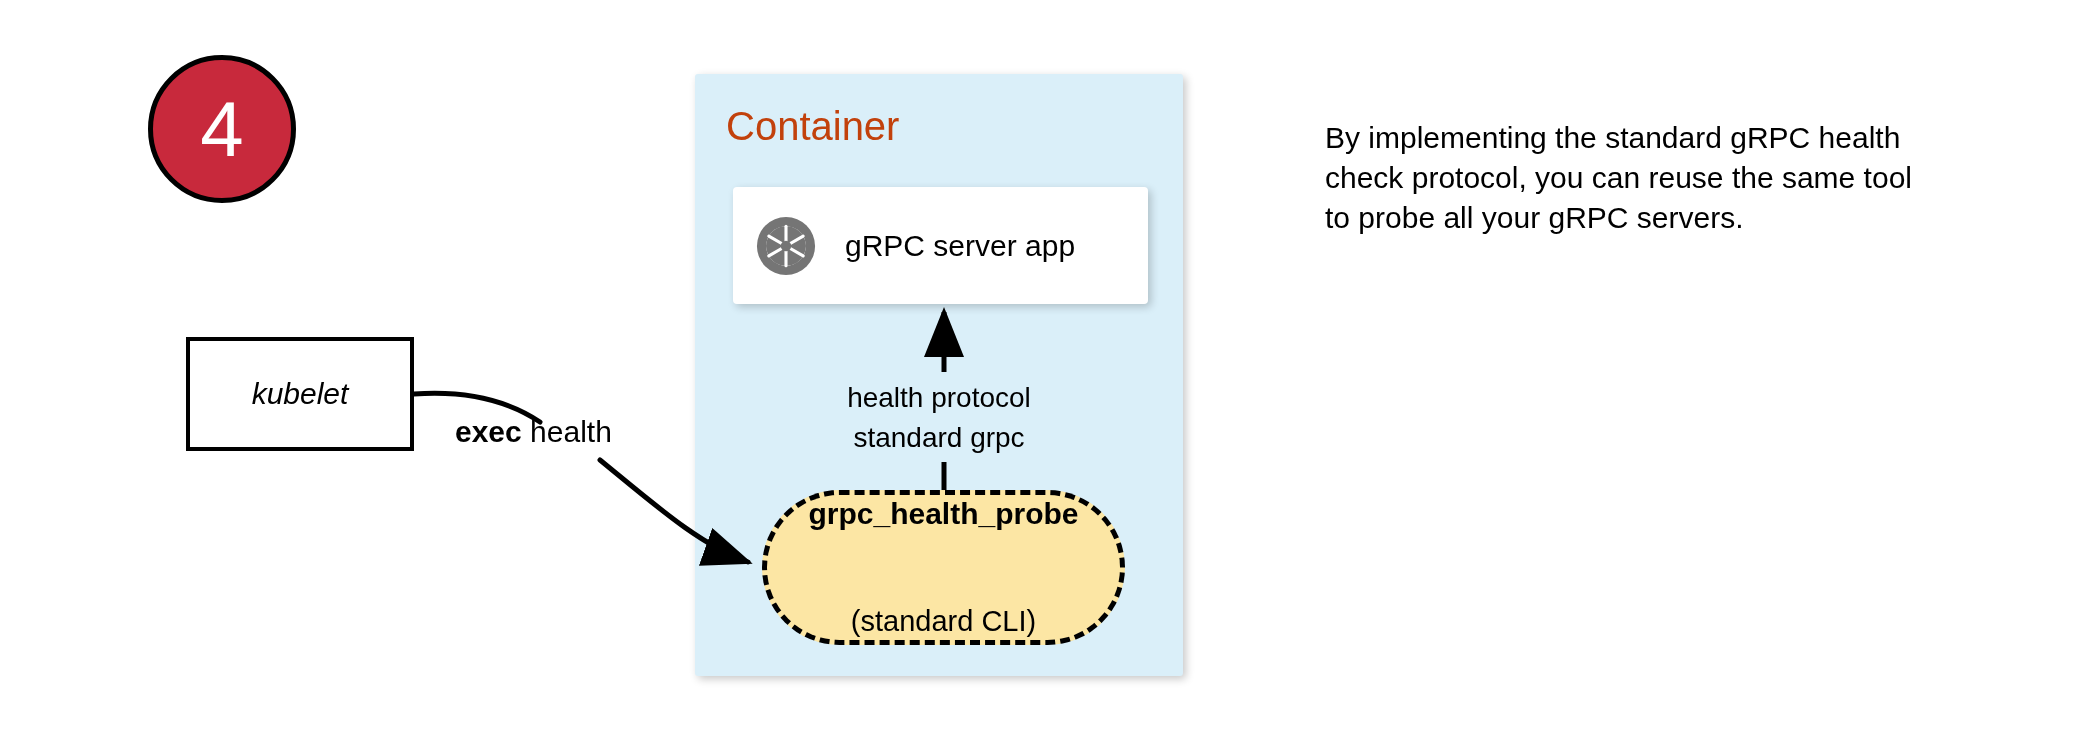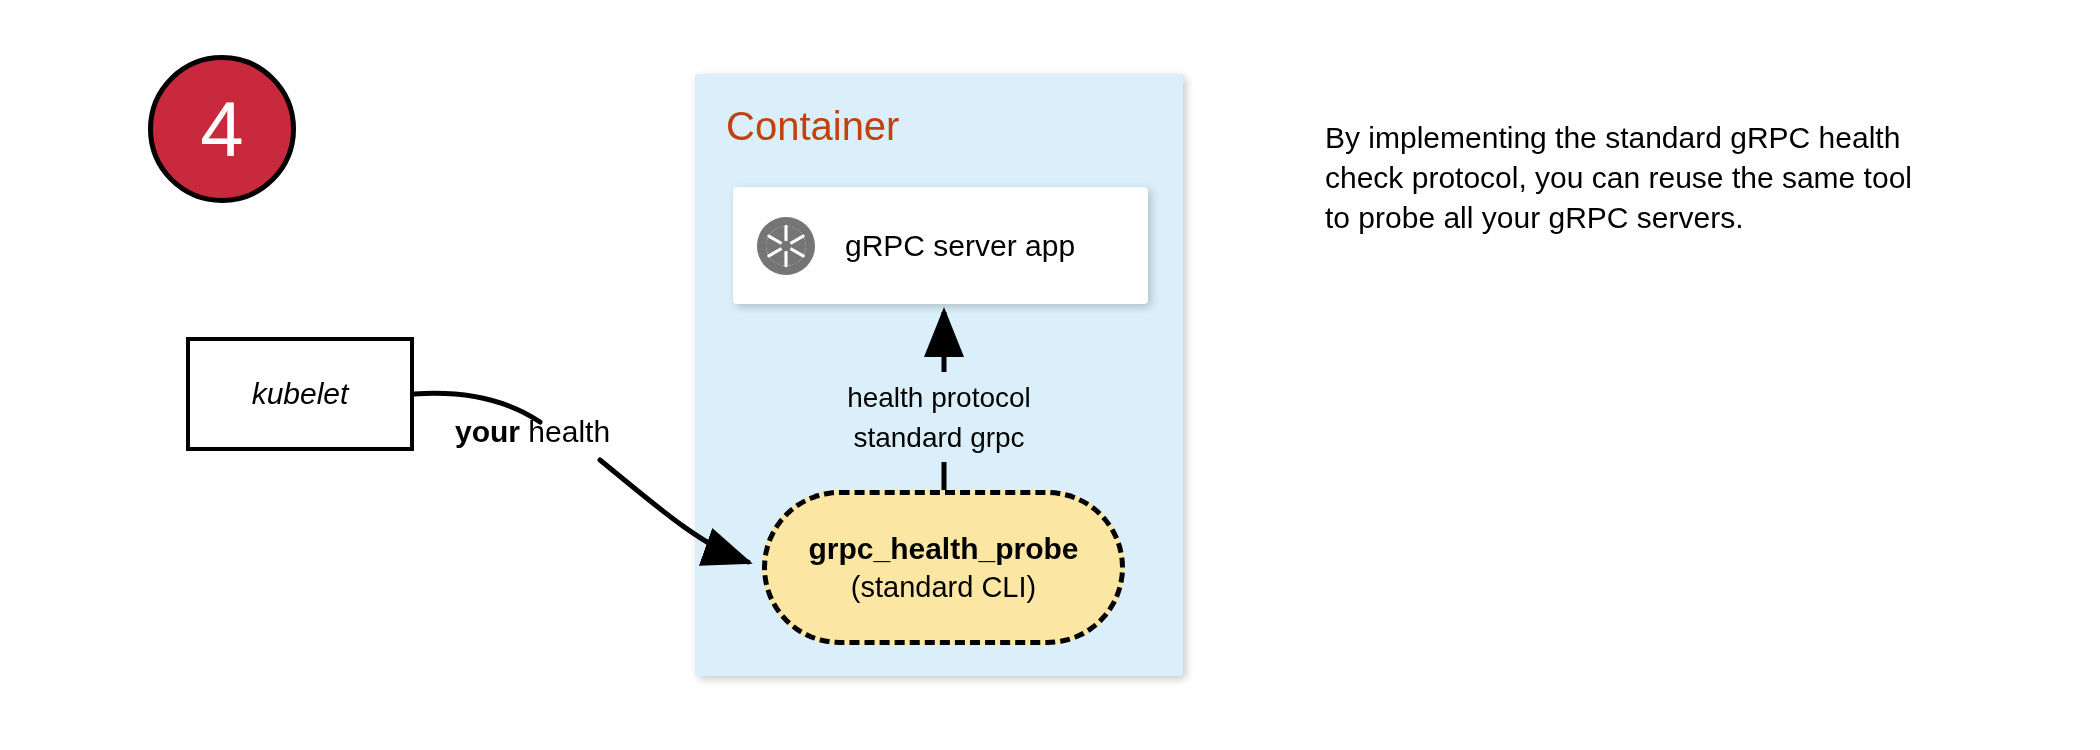--- a/index.html
+++ b/index.html
@@ -141,21 +141,21 @@
     top: 490px;
     width: 363px;
     height: 155px;
     background: #FCE6A4;
     border: 5px dashed #000000;
     border-radius: 78px;
     box-sizing: border-box;
     display: flex;
     flex-direction: column;
     align-items: center;
-    justify-content: center;
+    justify-content: space-between;
   }
   .probe-pill-title {
     font-size: 30px;
     font-weight: bold;
     line-height: 38px;
     color: #000000;
     white-space: nowrap;
   }
   .probe-pill-sub {
     font-size: 29px;
@@ -192,21 +192,21 @@
 
   <div class="step-badge">
     <span class="step-badge-number">4</span>
   </div>
 
   <div class="kubelet-box">
     <span class="kubelet-label">kubelet</span>
   </div>
 
   <div class="exec-probe-label">
-    <span class="kw">your</span><span> health</span>
+    <span class="kw">exec</span><span> health</span>
   </div>
 
   <div class="container-panel"></div>
   <div class="container-title">Container</div>
 
   <div class="server-card">
     <span>
       <svg class="aperture-icon" viewBox="0 0 64 64" xmlns="http://www.w3.org/2000/svg" aria-hidden="true">
         <circle cx="32" cy="32" r="30" fill="#757575"></circle>
         <circle cx="32" cy="32" r="20.5" fill="#ffffff"></circle>

